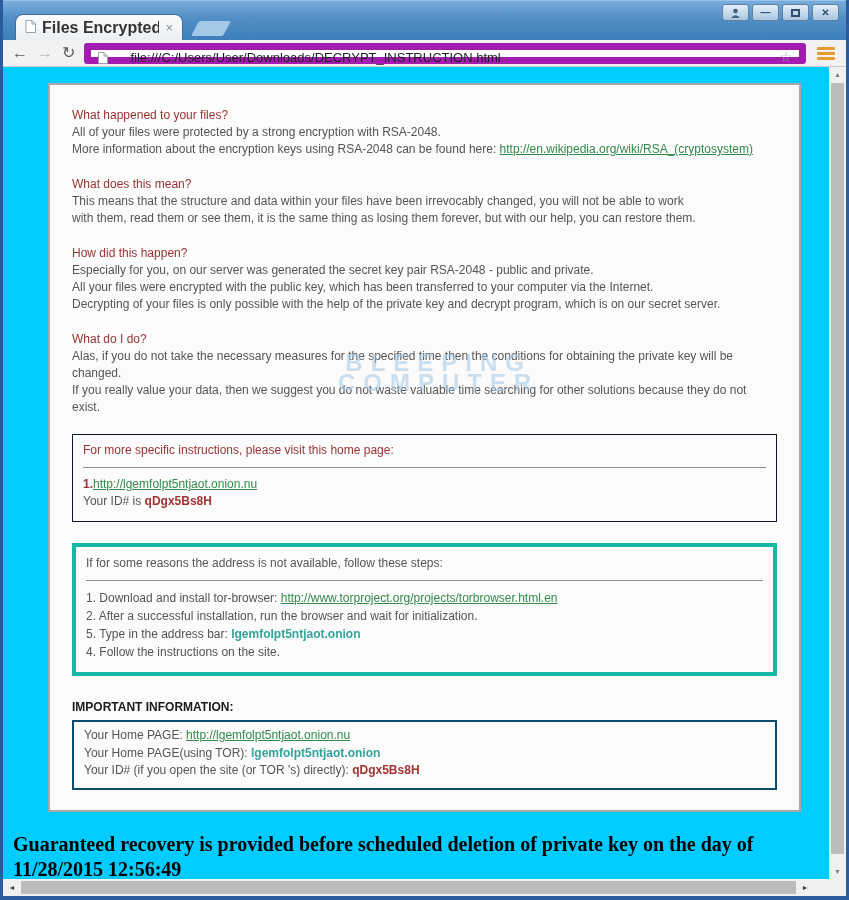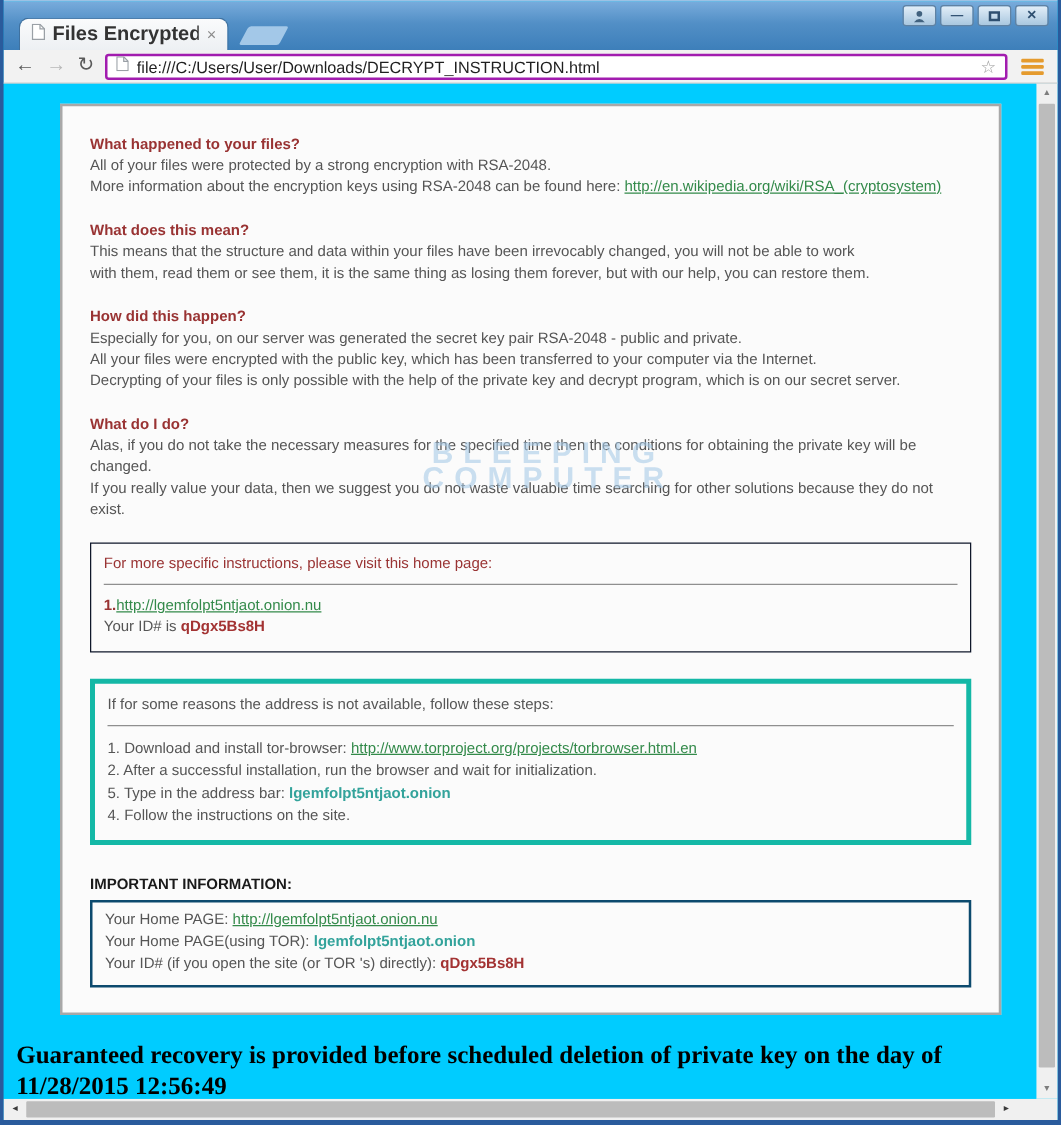--- a/index.html
+++ b/index.html
@@ -44,22 +44,22 @@
   .max-glyph { width:9px; height:8px; border:2px solid #2e4f70; display:inline-block; }
   
   .toolbar {
     height:27px; flex:0 0 27px; background:#f2f2f2;
     border-bottom:1px solid #cccccc;
     display:flex; align-items:center; gap:9px; padding:0 9px;
   }
   .nav-glyph { font-size:16px; color:#5a5a5a; line-height:1; }
   .nav-glyph.disabled { color:#b9b9b9; }
   .omnibox {
-    flex:1; height:21px; background:#fff; border:2px solid #a21caf; border-radius:3px;
-    display:flex; align-items:center; gap:6px; padding:0 7px;
+    flex:1; height:21px; background:#fff; border:7px solid #a21caf; border-radius:3px;
+    display:flex; align-items:flex-start; gap:22px; padding:0 7px;
   }
   .url-text { font-size:13px; color:#1f1f1f; white-space:nowrap; overflow:hidden; }
   .star-glyph { margin-left:auto; font-size:14px; color:#9b9b9b; line-height:1; }
   .menu-btn { display:flex; flex-direction:column; gap:2px; padding:2px; }
   .menu-bar { width:18px; height:3px; background:#e59b2e; border-radius:1px; }
   
   .viewport { flex:1; display:flex; flex-direction:column; min-height:0; }
   .vp-main { flex:1; display:flex; min-height:0; }
   .page-area { flex:1; background:#00ccff; overflow:hidden; position:relative; }
   .vscroll { flex:0 0 17px; background:#f0f0f0; display:flex; flex-direction:column; align-items:center; }
@@ -70,21 +70,21 @@
   .hscroll .scroll-btn { width:10px; height:100%; color:#3a3a3a; }
   .hthumb { width:775px; height:13px; background:#bcbcbc; border-radius:1px; }
   
   .card {
     width:753px; margin:16px 0 0 45px;
     background:#fbfbfb; border:2px solid #a8a8a8;
     padding:4px 22px 20px 22px;
     font-size:12px; line-height:17px; color:#555;
     position:relative;
   }
-  .sec-h { color:#993333; font-weight:bold; margin-top:18px; }
+  .sec-h { color:#993333; font-weight:normal; margin-top:18px; }
   .line { }
   a.green-link { color:#338a4a; text-decoration:underline; }
   a.green-link.bold { font-weight:normal; }
   .num-red { color:#993333; font-weight:bold; }
   .id-red { color:#a33333; font-weight:bold; }
   .teal { color:#33a39b; font-weight:bold; }
   .box-hr { border:none; border-top:1px solid #8f8f8f; margin:8px 0; }
   .home-box { border:1px solid #0f172a; margin-top:18px; padding:7px 10px 11px; }
   .home-box .box-title { color:#993333; }
   .tor-box { border:4px solid #14b8a6; margin-top:21px; padding:7px 10px 11px; line-height:18px; }

